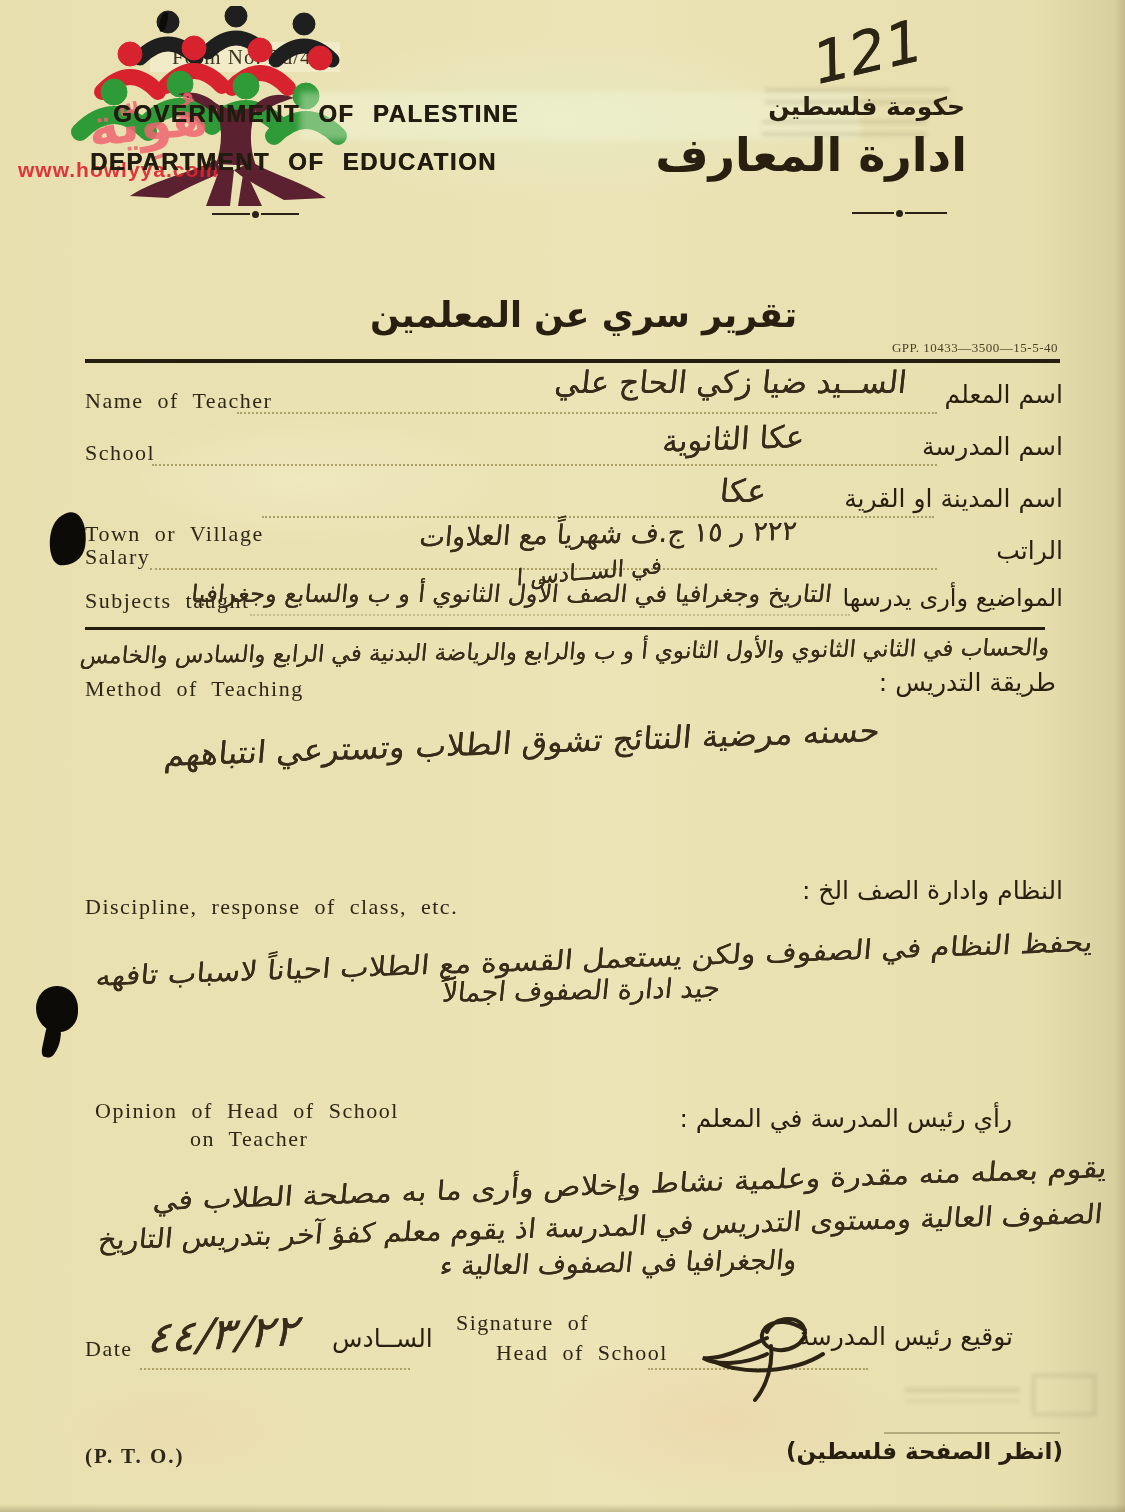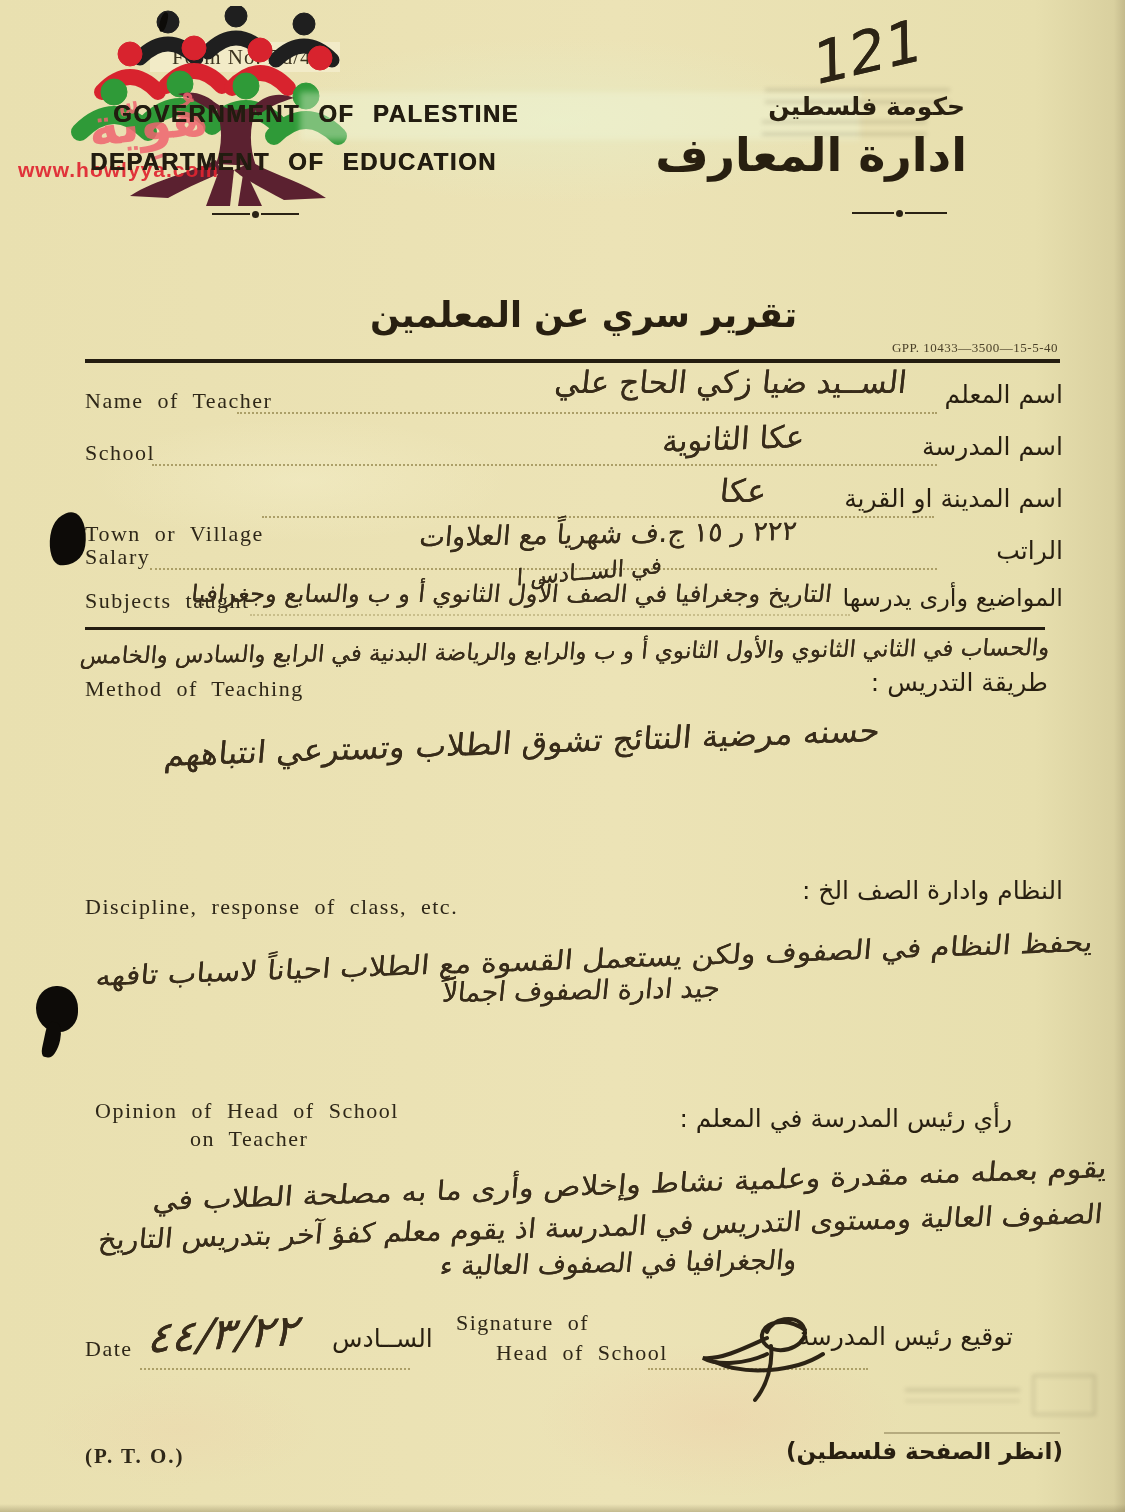--- a/index.html
+++ b/index.html
@@ -151,21 +151,21 @@
 
   <div class="abs en en-label" style="left:85px; top:588px;">Subjects taught</div>
   <div class="abs dotted" style="left:250px; top:614px; width:600px; opacity:.4;"></div>
   <div class="abs ar" dir="rtl" style="right:62px; top:584px; font-size:24px;">المواضيع وأرى يدرسها</div>
   <div class="abs hw hw-rtl" dir="rtl" style="right:293px; top:580px; font-size:24px; transform:skewX(-6deg) scaleX(1.02);">التاريخ وجغرافيا في الصف الأول الثانوي أ و ب والسابع وجغرافيا</div>
   <div class="abs hw hw-rtl" dir="rtl" style="right:463px; top:552px; font-size:23px; transform:skewX(-8deg) rotate(-5deg);">في الســادس ا</div>
   <div class="abs rule-thin" style="left:85px; top:627px; width:960px;"></div>
   <div class="abs hw hw-rtl" dir="rtl" style="right:75px; top:634px; font-size:23px; transform:skewX(-6deg) scaleX(1.0) rotate(-0.5deg);">والحساب في الثاني الثانوي والأول الثانوي أ و ب والرابع والرياضة البدنية في الرابع والسادس والخامس</div>
 
   <div class="abs en en-label" style="left:85px; top:676px;">Method of Teaching</div>
-  <div class="abs ar ar-label" dir="rtl" style="right:77px; top:668px;">طريقة التدريس :</div>
+  <div class="abs ar ar-label" dir="rtl" style="right:69px; top:668px;">طريقة التدريس :</div>
   <div class="abs hw hw-rtl" dir="rtl" style="right:245px; top:712px; font-size:31px; transform:skewX(-7deg) rotate(-2deg) scaleX(1.05);">حسنه مرضية النتائج تشوق الطلاب وتسترعي انتباههم</div>
 
   <div class="abs en en-label" style="left:85px; top:894px;">Discipline, response of class, etc.</div>
   <div class="abs ar ar-label" dir="rtl" style="right:62px; top:876px;">النظام وادارة الصف الخ :</div>
   <div class="abs hw hw-rtl" dir="rtl" style="right:32px; top:926px; font-size:27px; transform:skewX(-7deg) rotate(-2deg) scaleX(1.12);">يحفظ النظام في الصفوف ولكن يستعمل القسوة مع الطلاب احياناً لاسباب تافهه</div>
   <div class="abs hw hw-rtl" dir="rtl" style="right:405px; top:972px; font-size:27px; transform:skewX(-7deg) rotate(-1deg);">جيد ادارة الصفوف اجمالاً</div>
   <div class="blot" style="left:36px; top:986px; width:42px; height:46px; border-radius:50% 50% 46% 54%;"></div>
   <div class="blot" style="left:44px; top:1022px; width:16px; height:36px; border-radius:40% 60% 70% 30%; transform:rotate(12deg);"></div>
 
   <div class="abs en en-label" style="left:95px; top:1098px;">Opinion of Head of School</div>

